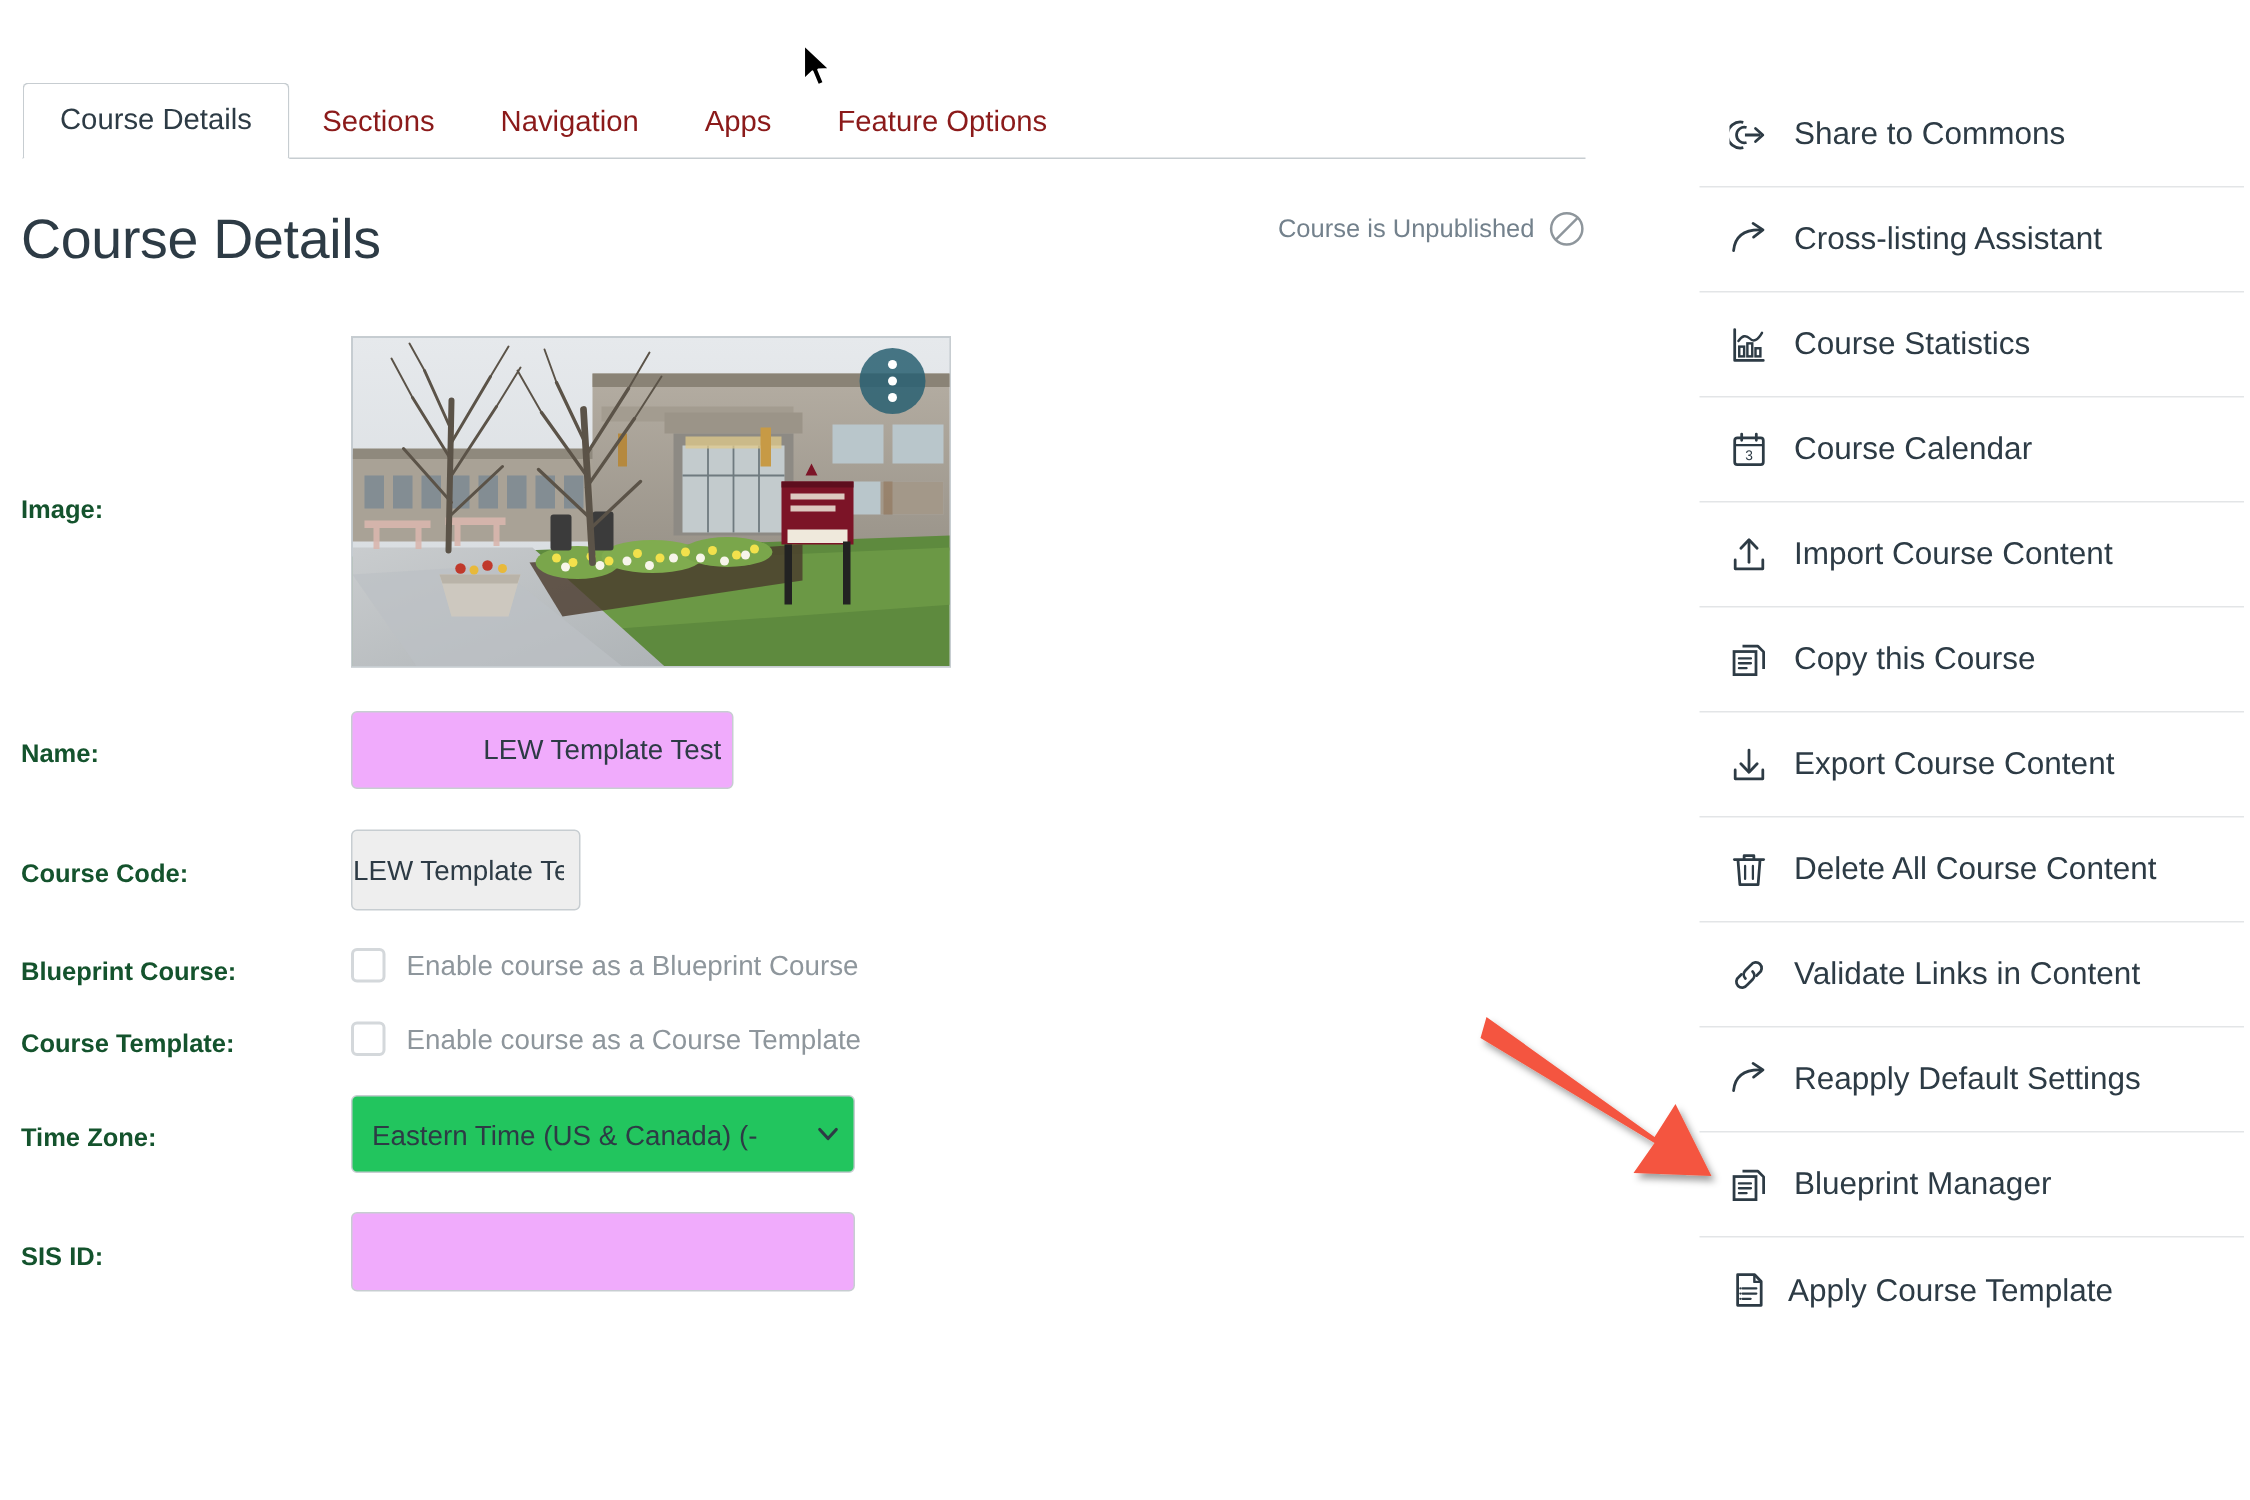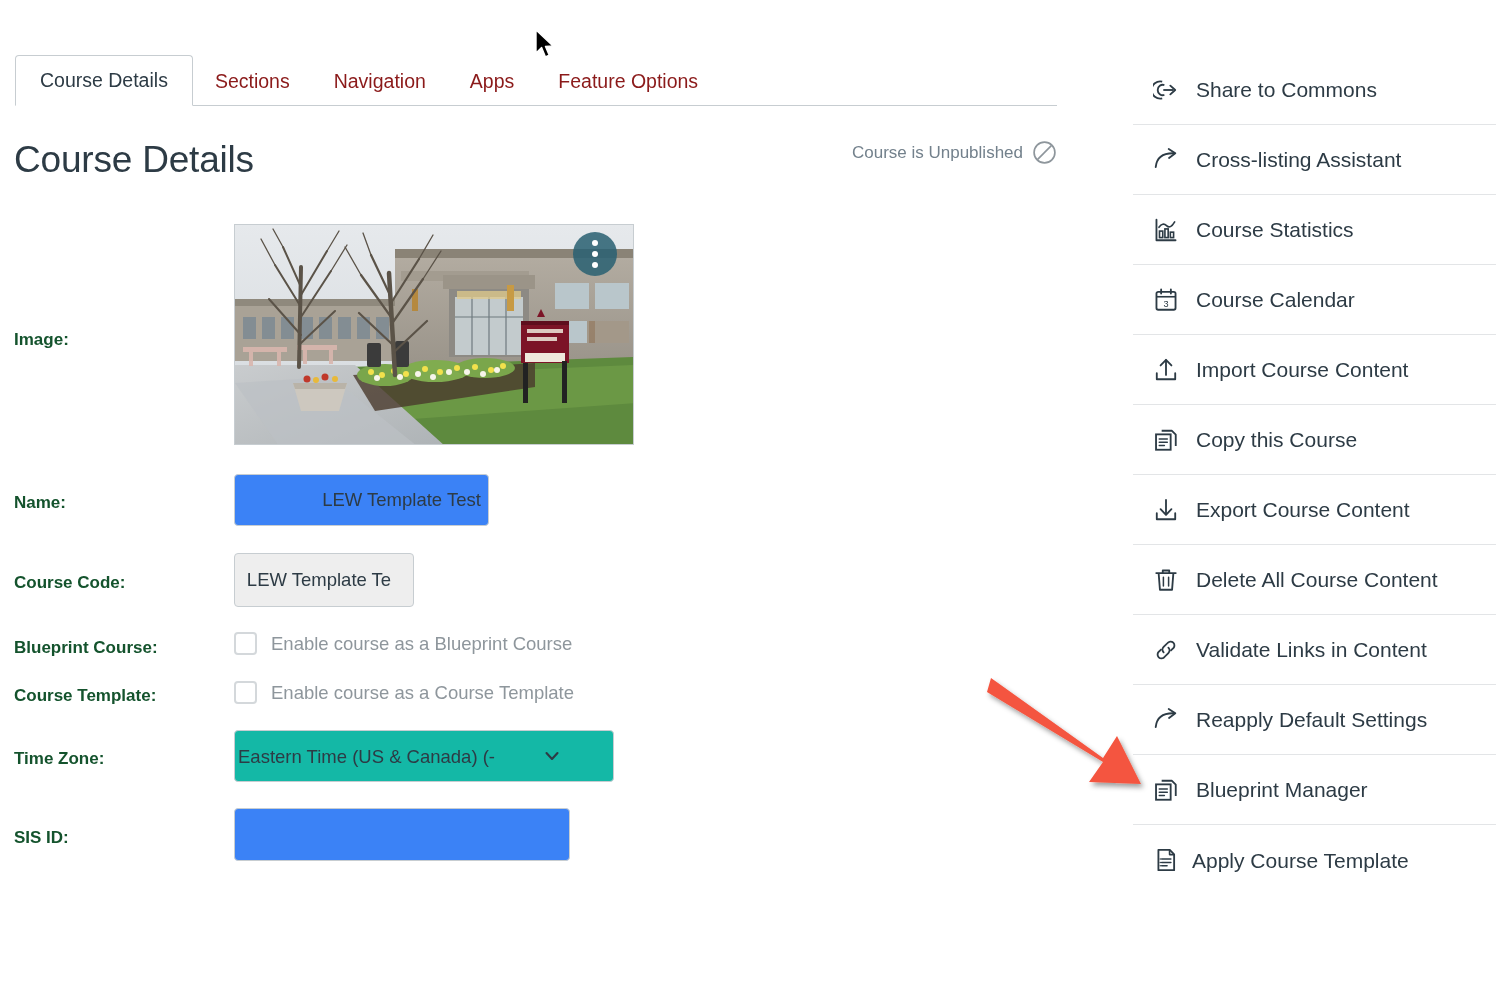--- a/index.html
+++ b/index.html
@@ -134,65 +134,65 @@
     background: #ffffff;
     display: block;
   }
 
   
   .txt-input {
     position: absolute;
     box-sizing: border-box;
     border: 1px solid #C7CDD1;
     border-radius: 4px;
-    background: #3b82f6;
+    background: #f0abfc;
     font-family: "Liberation Sans", sans-serif;
     font-size: 18.5px;
     color: #2D3B45;
     padding: 0 10px;
     outline: none;
   }
   #name-input {
     left: 234px;
     top: 474px;
     width: 255px;
     height: 52px;
     text-align: right;
     padding-right: 2px;
   }
   #course-code-input {
     left: 234px;
     top: 553px;
-    width: 180px;
+    width: 153px;
     height: 54px;
     background: #EEEEEE;
     color: #2D3B45;
     text-align: center;
     padding-left: 0;
   }
   #sis-id-input {
     left: 234px;
     top: 808px;
     width: 336px;
     height: 53px;
   }
   #timezone-select {
     position: absolute;
     left: 234px;
     top: 730px;
-    width: 380px;
+    width: 336px;
     height: 52px;
     box-sizing: border-box;
     border: 1px solid #C7CDD1;
     border-radius: 4px;
-    background: #14b8a6;
+    background: #22c55e;
     font-family: "Liberation Sans", sans-serif;
     font-size: 18.5px;
     color: #2D3B45;
-    padding: 0 10px 0 3px;
+    padding: 0 10px 0 13px;
     appearance: none;
     -webkit-appearance: none;
     outline: none;
   }
   #tz-chevron {
     position: absolute;
     left: 544px;
     top: 748px;
     width: 16px;
     height: 16px;

